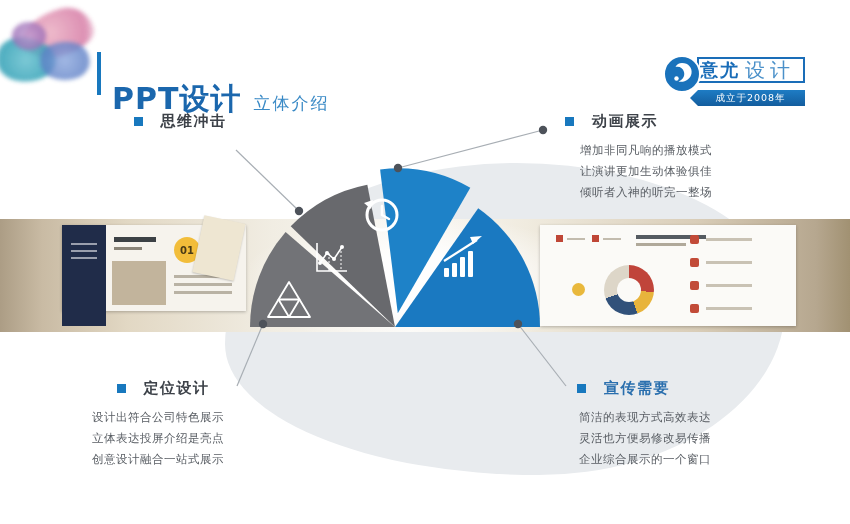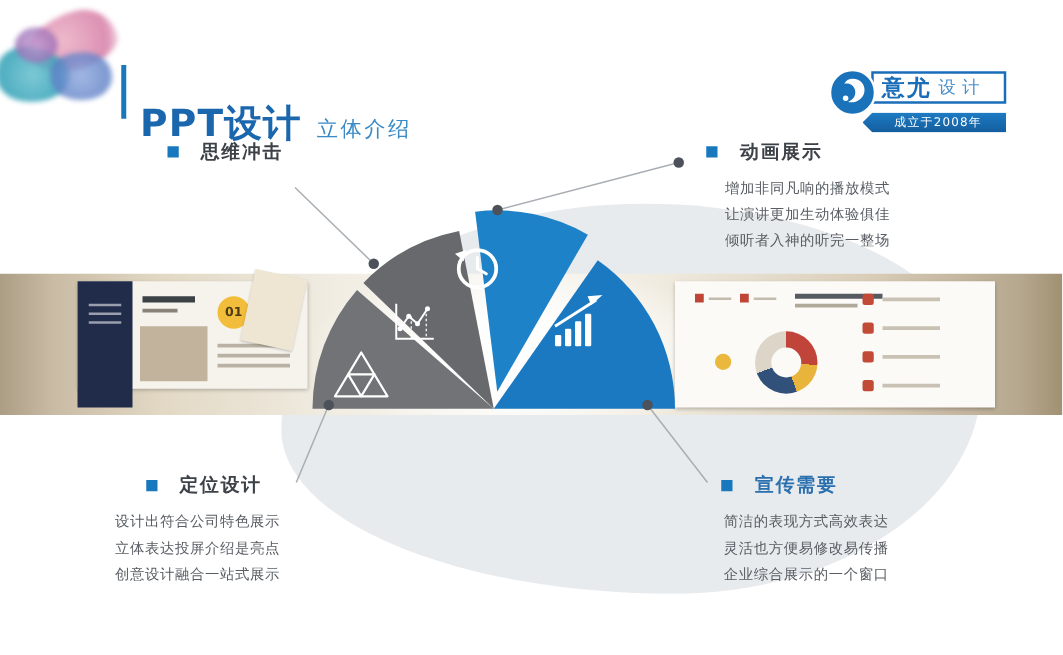--- a/index.html
+++ b/index.html
@@ -21,24 +21,24 @@
 
   
   .accent-bar{left:97px;top:52px;width:4px;height:43px;background:#1878be;z-index:4;}
   .title-row{left:112px;top:46px;display:flex;align-items:baseline;z-index:4;}
   .main-title{font-size:30px;font-weight:bold;color:#1b67ad;letter-spacing:1px;margin-top:33px;}
   .sub-title{font-size:17px;color:#3a8ac6;margin-left:12px;letter-spacing:2px;}
   .tagline{left:113px;top:89px;font-size:10.5px;color:#6e7378;letter-spacing:.5px;z-index:4;}
 
   
   .logo-box{left:697px;top:57px;width:108px;height:26px;border:2px solid #1a6db8;background:#fff;
-            box-sizing:border-box;display:flex;align-items:center;justify-content:center;
+            box-sizing:border-box;display:flex;align-items:center;justify-content:flex-end;
             padding-right:8px;z-index:4;}
   .logo-primary{font-size:18px;font-weight:bold;color:#1a6db8;letter-spacing:2px;}
-  .logo-secondary{font-size:14px;color:#4a90c9;letter-spacing:5px;margin-left:5px;}
+  .logo-secondary{font-size:20px;color:#4a90c9;letter-spacing:5px;margin-left:5px;}
   .logo-circle{left:663px;top:55px;width:38px;height:38px;z-index:5;}
   .logo-ribbon{left:690px;top:90px;width:115px;height:16px;z-index:4;
                background:linear-gradient(180deg,#1e7cc4,#135d9e);
                clip-path:polygon(8px 0,100% 0,100% 100%,8px 100%,0 50%);
                display:flex;align-items:center;justify-content:center;}
   .logo-ribbon span{color:#fff;font-size:9.5px;letter-spacing:1px;padding-left:6px;}
 
   
   .blob{left:225px;top:163px;width:560px;height:312px;background:#e8ebee;z-index:0;
         border-radius:52% 48% 44% 56%/58% 46% 54% 42%;}

